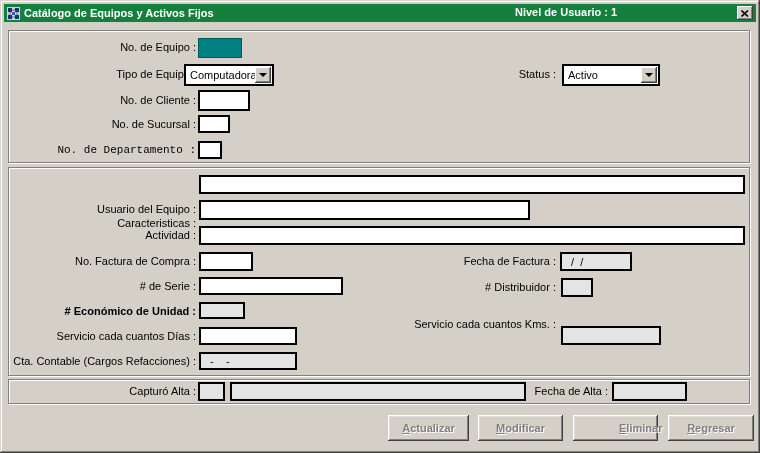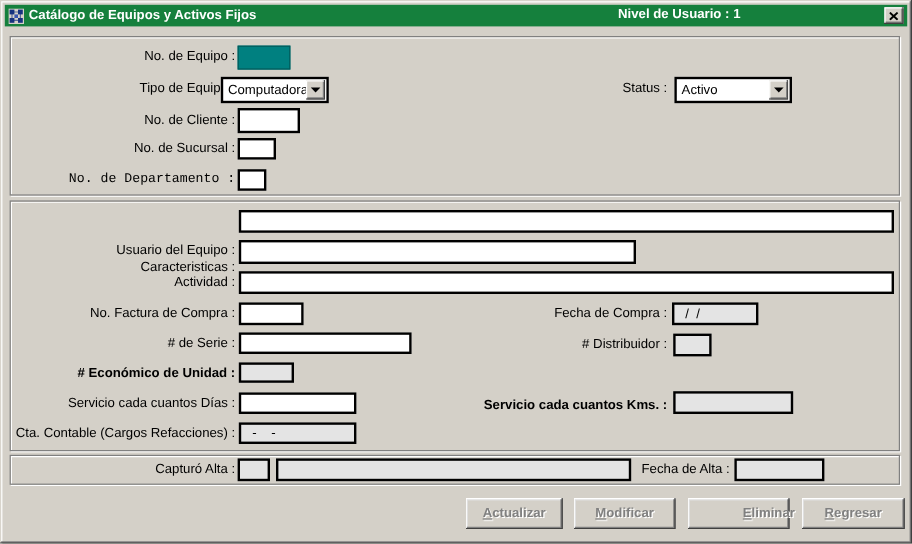--- a/index.html
+++ b/index.html
@@ -130,36 +130,36 @@
 
   <div class="label" style="left:8px;top:203px;width:188px;">Usuario del Equipo :</div>
   <input class="fld" style="left: 199px; top: 200px; width: 331px; height: 20px;" value="">
 
   <div class="label" style="left:8px;top:229px;width:188px;">Actividad :</div>
   <input class="fld" style="left: 199px; top: 226px; width: 546px; height: 19px;" value="">
 
   <div class="label" style="left:8px;top:255px;width:188px;">No. Factura de Compra :</div>
   <input class="fld" style="left: 199px; top: 252px; width: 54px; height: 19px;" value="">
 
-  <div class="label" style="left:360px;top:255px;width:196px;">Fecha de Compra :</div>
+  <div class="label" style="left:360px;top:255px;width:196px;">Fecha de Factura :</div>
   <input class="fld gray" readonly="" style="left: 560px; top: 252px; width: 72px; height: 19px;" value="  /  /">
 
   <div class="label" style="left:8px;top:280px;width:188px;"># de Serie :</div>
   <input class="fld" style="left: 199px; top: 277px; width: 144px; height: 18px;" value="">
 
   <div class="label" style="left:360px;top:281px;width:196px;"># Distribuidor :</div>
   <input class="fld gray" readonly="" style="left: 561px; top: 278px; width: 32px; height: 19px;" value="">
 
   <div class="label" style="left:8px;top:305px;width:188px;font-weight:bold;"># Económico de Unidad :</div>
   <input class="fld gray" readonly="" style="left: 199px; top: 302px; width: 46px; height: 17px;" value="">
 
   <div class="label" style="left:8px;top:330px;width:188px;padding-left:48px;">Servicio cada cuantos Días :</div>
   <input class="fld" style="left: 199px; top: 327px; width: 98px; height: 18px;" value="">
 
-  <div class="label" style="left:360px;top:332px;width:196px;font-weight:bold;">Servicio cada cuantos Kms. :</div>
+  <div class="label" style="left:360px;top:318px;width:196px;">Servicio cada cuantos Kms. :</div>
   <input class="fld gray" readonly="" style="left: 561px; top: 326px; width: 100px; height: 19px;" value="">
 
   <div class="label" style="left:8px;top:355px;width:188px;">Cta. Contable (Cargos Refacciones) :</div>
   <input class="fld gray" readonly="" style="left: 199px; top: 352px; width: 98px; height: 18px;" value="  -    -">
 
   <div class="panel" style="left:8px;top:379px;width:742px;height:25px;"></div>
 
   <div class="label" style="left:8px;top:385px;width:188px;">Capturó Alta :</div>
   <input class="fld gray" readonly="" style="left: 198px; top: 382px; width: 27px; height: 19px;" value="">
   <input class="fld gray" readonly="" style="left: 230px; top: 382px; width: 296px; height: 19px;" value="">

